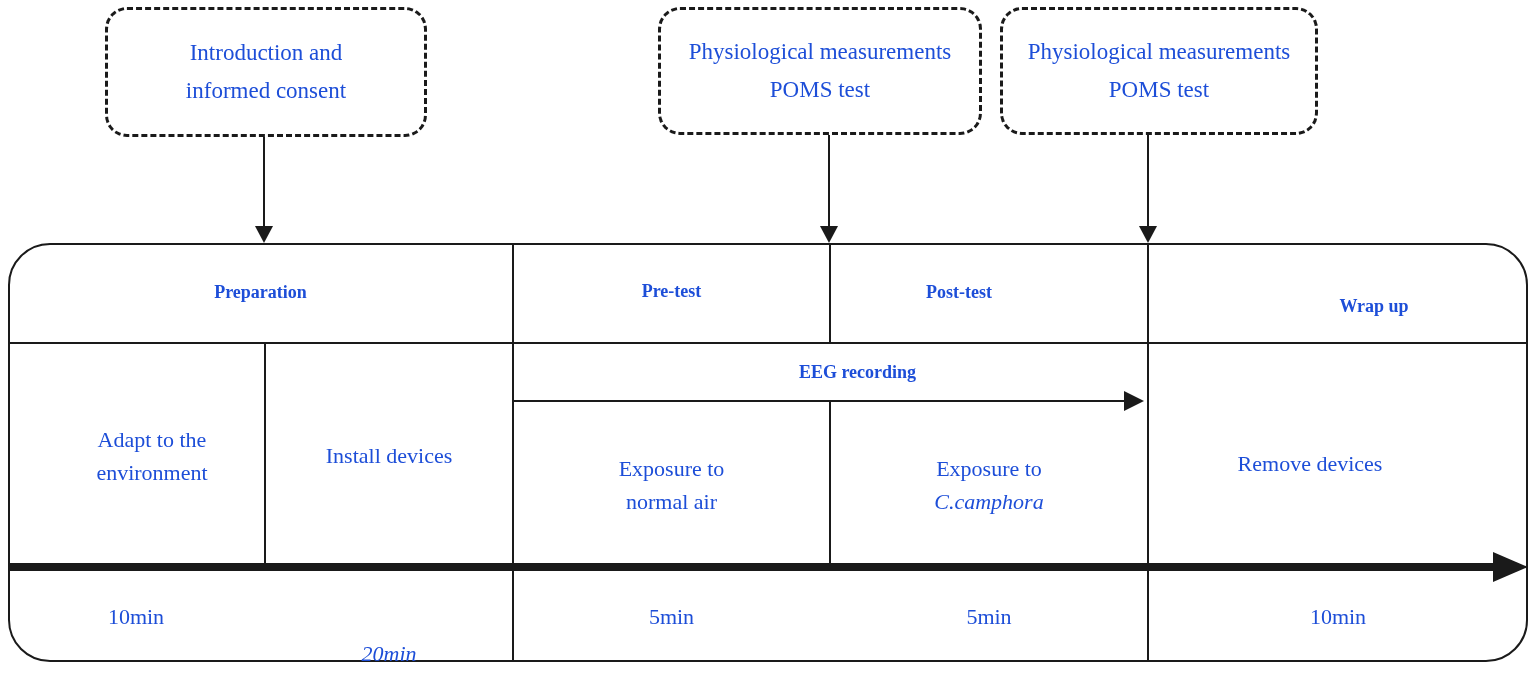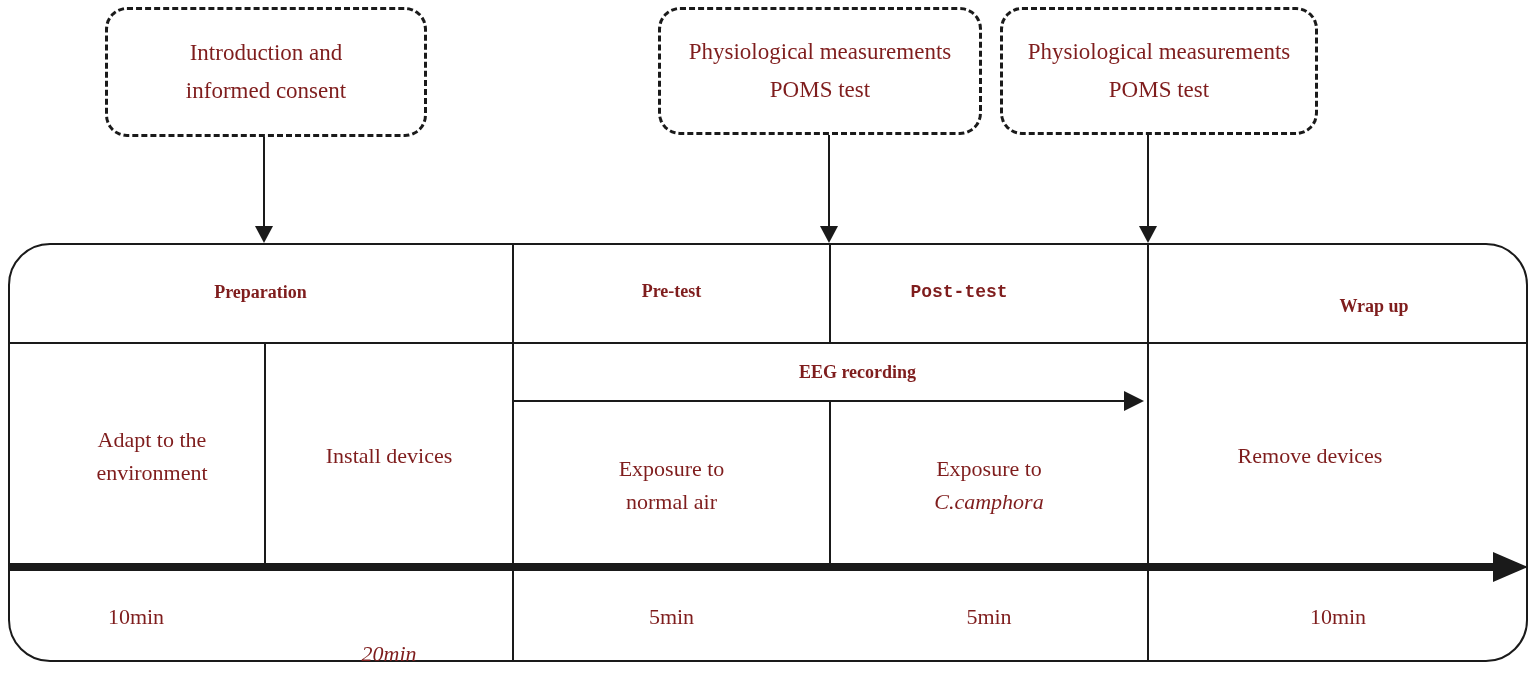--- a/index.html
+++ b/index.html
@@ -1,20 +1,20 @@
 <!DOCTYPE html>
 <html><head>
 <meta charset="utf-8">
 <style>
   html, body { margin: 0; padding: 0; background: #ffffff; }
   #stage {
     position: relative; width: 1535px; height: 673px;
     background: #ffffff; overflow: hidden;
     font-family: "Liberation Serif", "DejaVu Serif", serif;
-    color: #7f1d1d;
+    color: #1d4ed8;
   }
   .dashed-box {
     position: absolute; border: 3px dashed #1a1a1a; border-radius: 22px;
     display: flex; flex-direction: column; align-items: center; justify-content: center;
     box-sizing: border-box; background: #ffffff;
   }
   .dashed-box span { display: block; line-height: 38px; font-size: 23px; text-align: center; }
   .main-rect {
     position: absolute; left: 8px; top: 243px; width: 1520px; height: 419px;
     border: 2px solid #1a1a1a; border-radius: 42px; box-sizing: border-box;
@@ -84,40 +84,40 @@
   <div class="vline" style="left:264px; top:343px; width:2px; height:224px;"></div>
 
   <div class="hline" style="left:514px; top:400px; width:614px; height:2px;"></div>
   <div class="arrow-head-right" style="left:1124px; top:391px;"></div>
 
   <div class="thick-bar"></div>
   <div class="thick-head"></div>
 
   <div class="cell hdr" style="left:8px; top:243px; width:505px; height:99px;">Preparation</div>
   <div class="cell hdr" style="left:513px; top:243px; width:317px; height:96px;">Pre-test</div>
-  <div class="cell hdr" style="left:830px; top:243px; width:258px; height:99px;font-family:Liberation Mono, monospace;">Post-test</div>
+  <div class="cell hdr" style="left:830px; top:243px; width:258px; height:99px;">Post-test</div>
   <div class="cell hdr" style="left:1148px; top:257px; width:452px; height:99px;">Wrap up</div>
 
   <div class="cell" style="left:8px; top:344px; width:256px; height:223px;margin-left:16px;">
     <span>Adapt to the</span>
     <span>environment</span>
   </div>
   <div class="cell" style="left:266px; top:344px; width:246px; height:223px;">Install devices</div>
 
   <div class="cell hdr" style="left:513px; top:344px; width:689px; height:56px;">EEG recording</div>
 
   <div class="cell" style="left:513px; top:402px; width:317px; height:165px;">
     <span>Exposure to</span>
     <span>normal air</span>
   </div>
   <div class="cell" style="left:830px; top:402px; width:318px; height:165px;">
     <span>Exposure to</span>
     <span class="italic">C.camphora</span>
   </div>
-  <div class="cell" style="left:1148px; top:344px; width:324px; height:223px;">Remove devices</div>
+  <div class="cell" style="left:1148px; top:352px; width:324px; height:223px;">Remove devices</div>
 
   <div class="cell dur" style="left:8px; top:571px; width:256px; height:91px;">10min</div>
   <div class="cell dur" style="left:266px; top:595px; width:246px; height:116px;font-style:italic;">20min</div>
   <div class="cell dur" style="left:513px; top:571px; width:317px; height:91px;">5min</div>
   <div class="cell dur" style="left:830px; top:571px; width:318px; height:91px;">5min</div>
   <div class="cell dur" style="left:1148px; top:571px; width:380px; height:91px;">10min</div>
 
 </div>
 
 </body></html>

